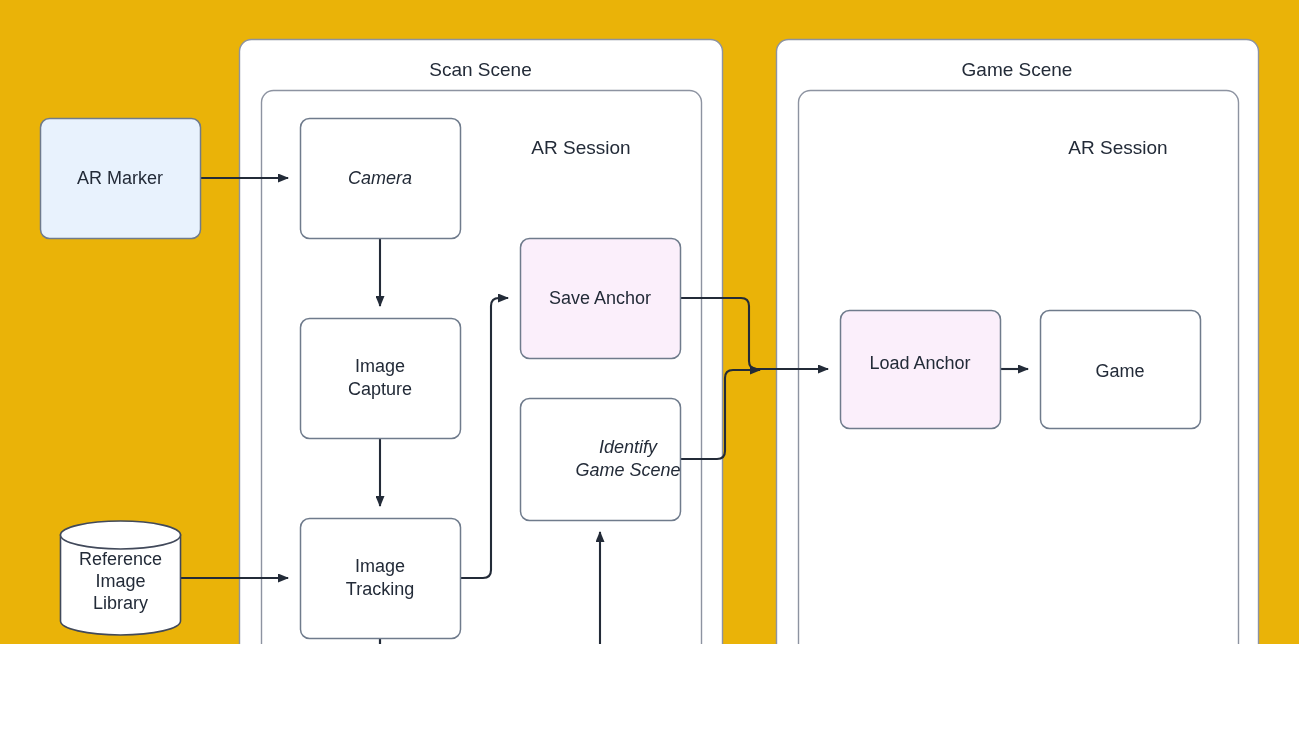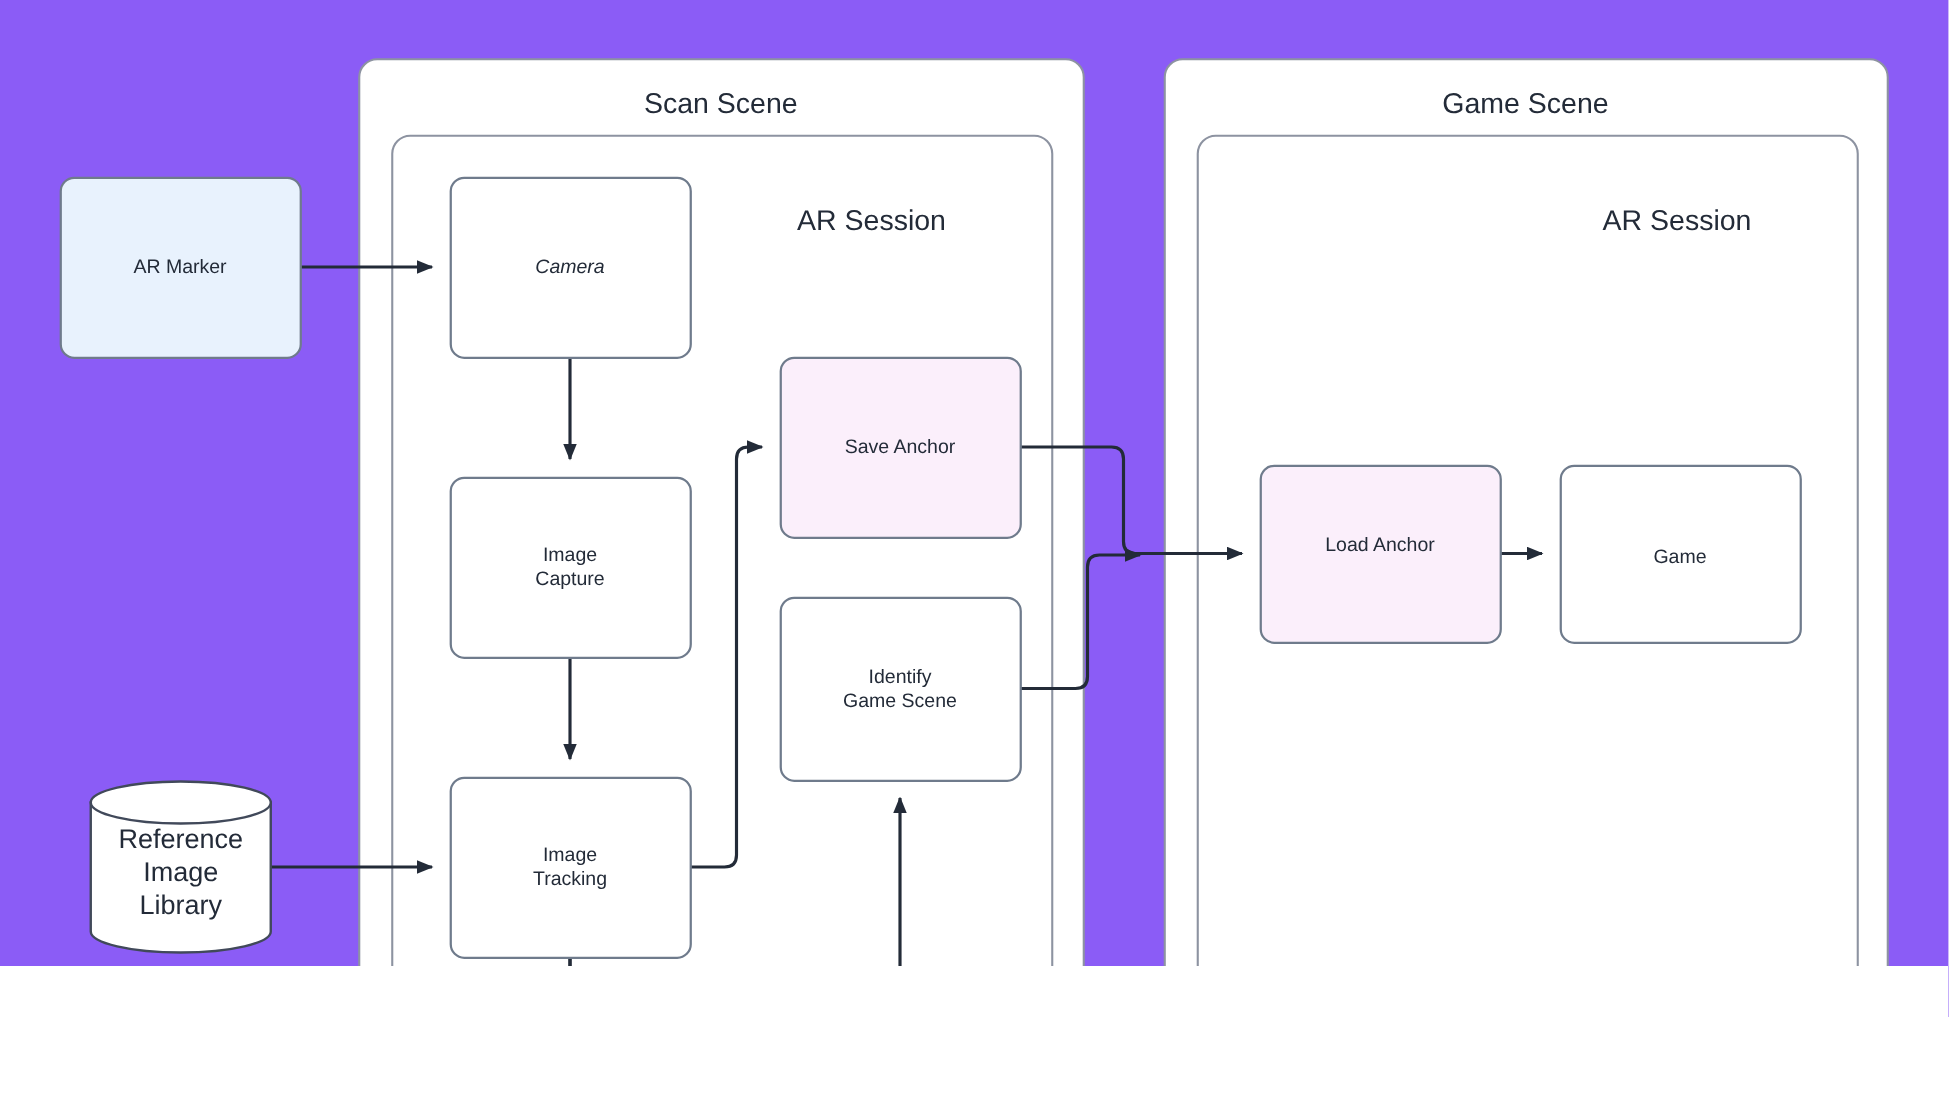--- a/index.html
+++ b/index.html
@@ -9,21 +9,21 @@
     background: #ffffff;
   }
   body {
     font-family: "Liberation Sans", "DejaVu Sans", sans-serif;
     color: #232b38;
   }
   #canvas {
     position: relative;
     width: 1299px;
     height: 644px;
-    background: #8b5cf6;
+    background: #eab308;
     overflow: hidden;
   }
   svg.layer {
     position: absolute;
     left: 0;
     top: 0;
     width: 1299px;
     height: 740px;
     pointer-events: none;
   }
@@ -36,21 +36,21 @@
     text-align: center;
     color: #232b38;
     line-height: 1.26;
     white-space: pre-line;
     user-select: none;
   }
   .container-label {
     font-size: 19px;
   }
   .node-label {
-    font-size: 13px;
+    font-size: 18px;
     display: flex;
     align-items: center;
     justify-content: center;
   }
   .cyl-label {
     font-size: 18px;
     line-height: 1.22;
   }
 </style>
 </head>
@@ -131,21 +131,21 @@
   <div class="node-label" style="left:300px; top:118px; width:160px; height:120px;font-style:italic;">Camera</div>
 
   <div class="node-label" style="left:300px; top:318px; width:160px; height:120px;">Image
 Capture</div>
 
   <div class="node-label" style="left:300px; top:518px; width:160px; height:120px;">Image
 Tracking</div>
 
   <div class="node-label" style="left:520px; top:238px; width:160px; height:120px;text-align:center;">Save Anchor</div>
 
-  <div class="node-label" style="left:520px; top:398px; width:160px; height:122px;">Identify
+  <div class="node-label" style="left:548px; top:398px; width:160px; height:122px;font-style:italic;">Identify
 Game Scene</div>
 
   <div class="node-label" style="left:840px; top:304px; width:160px; height:118px;">Load Anchor</div>
 
   <div class="node-label" style="left:1040px; top:296px; width:160px; height:118px;margin-top:16px;">Game</div>
 
   <div class="node-label cyl-label" style="left:60px; top:538px; width:121px; height:88px;">Reference
 Image
 Library</div>
 

